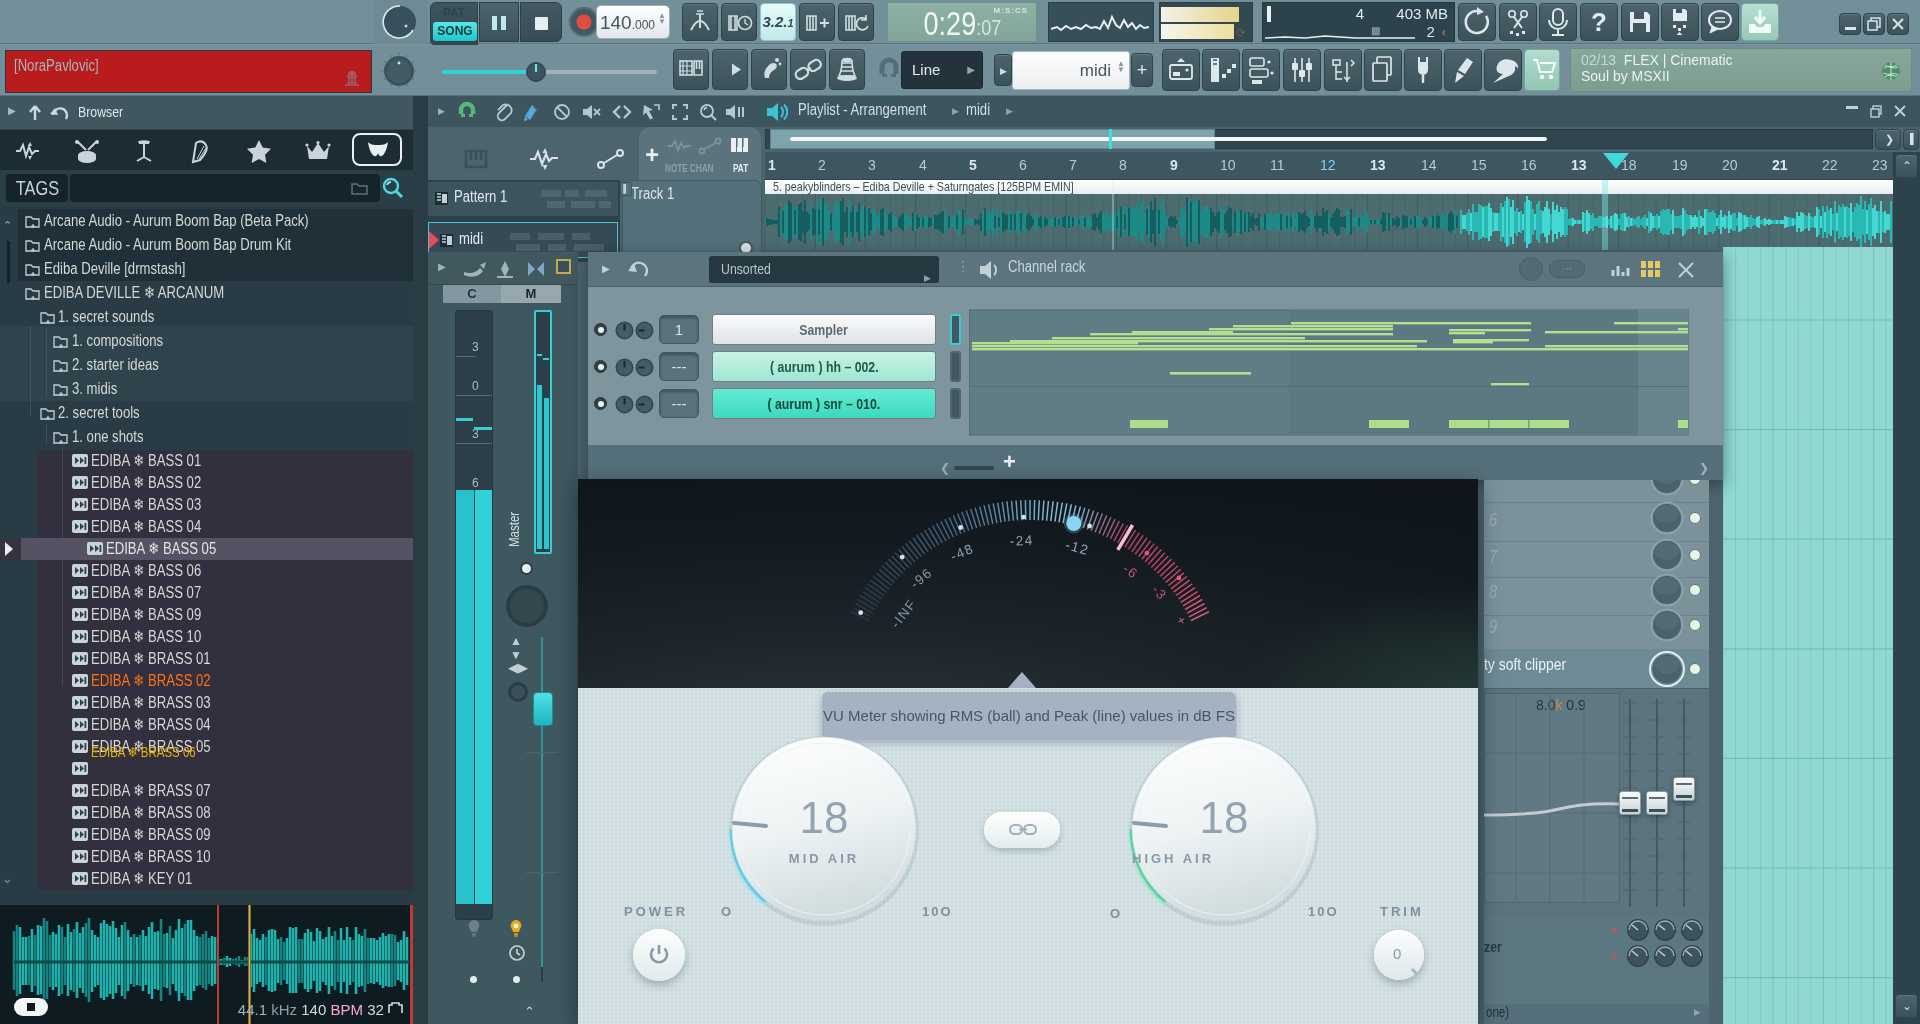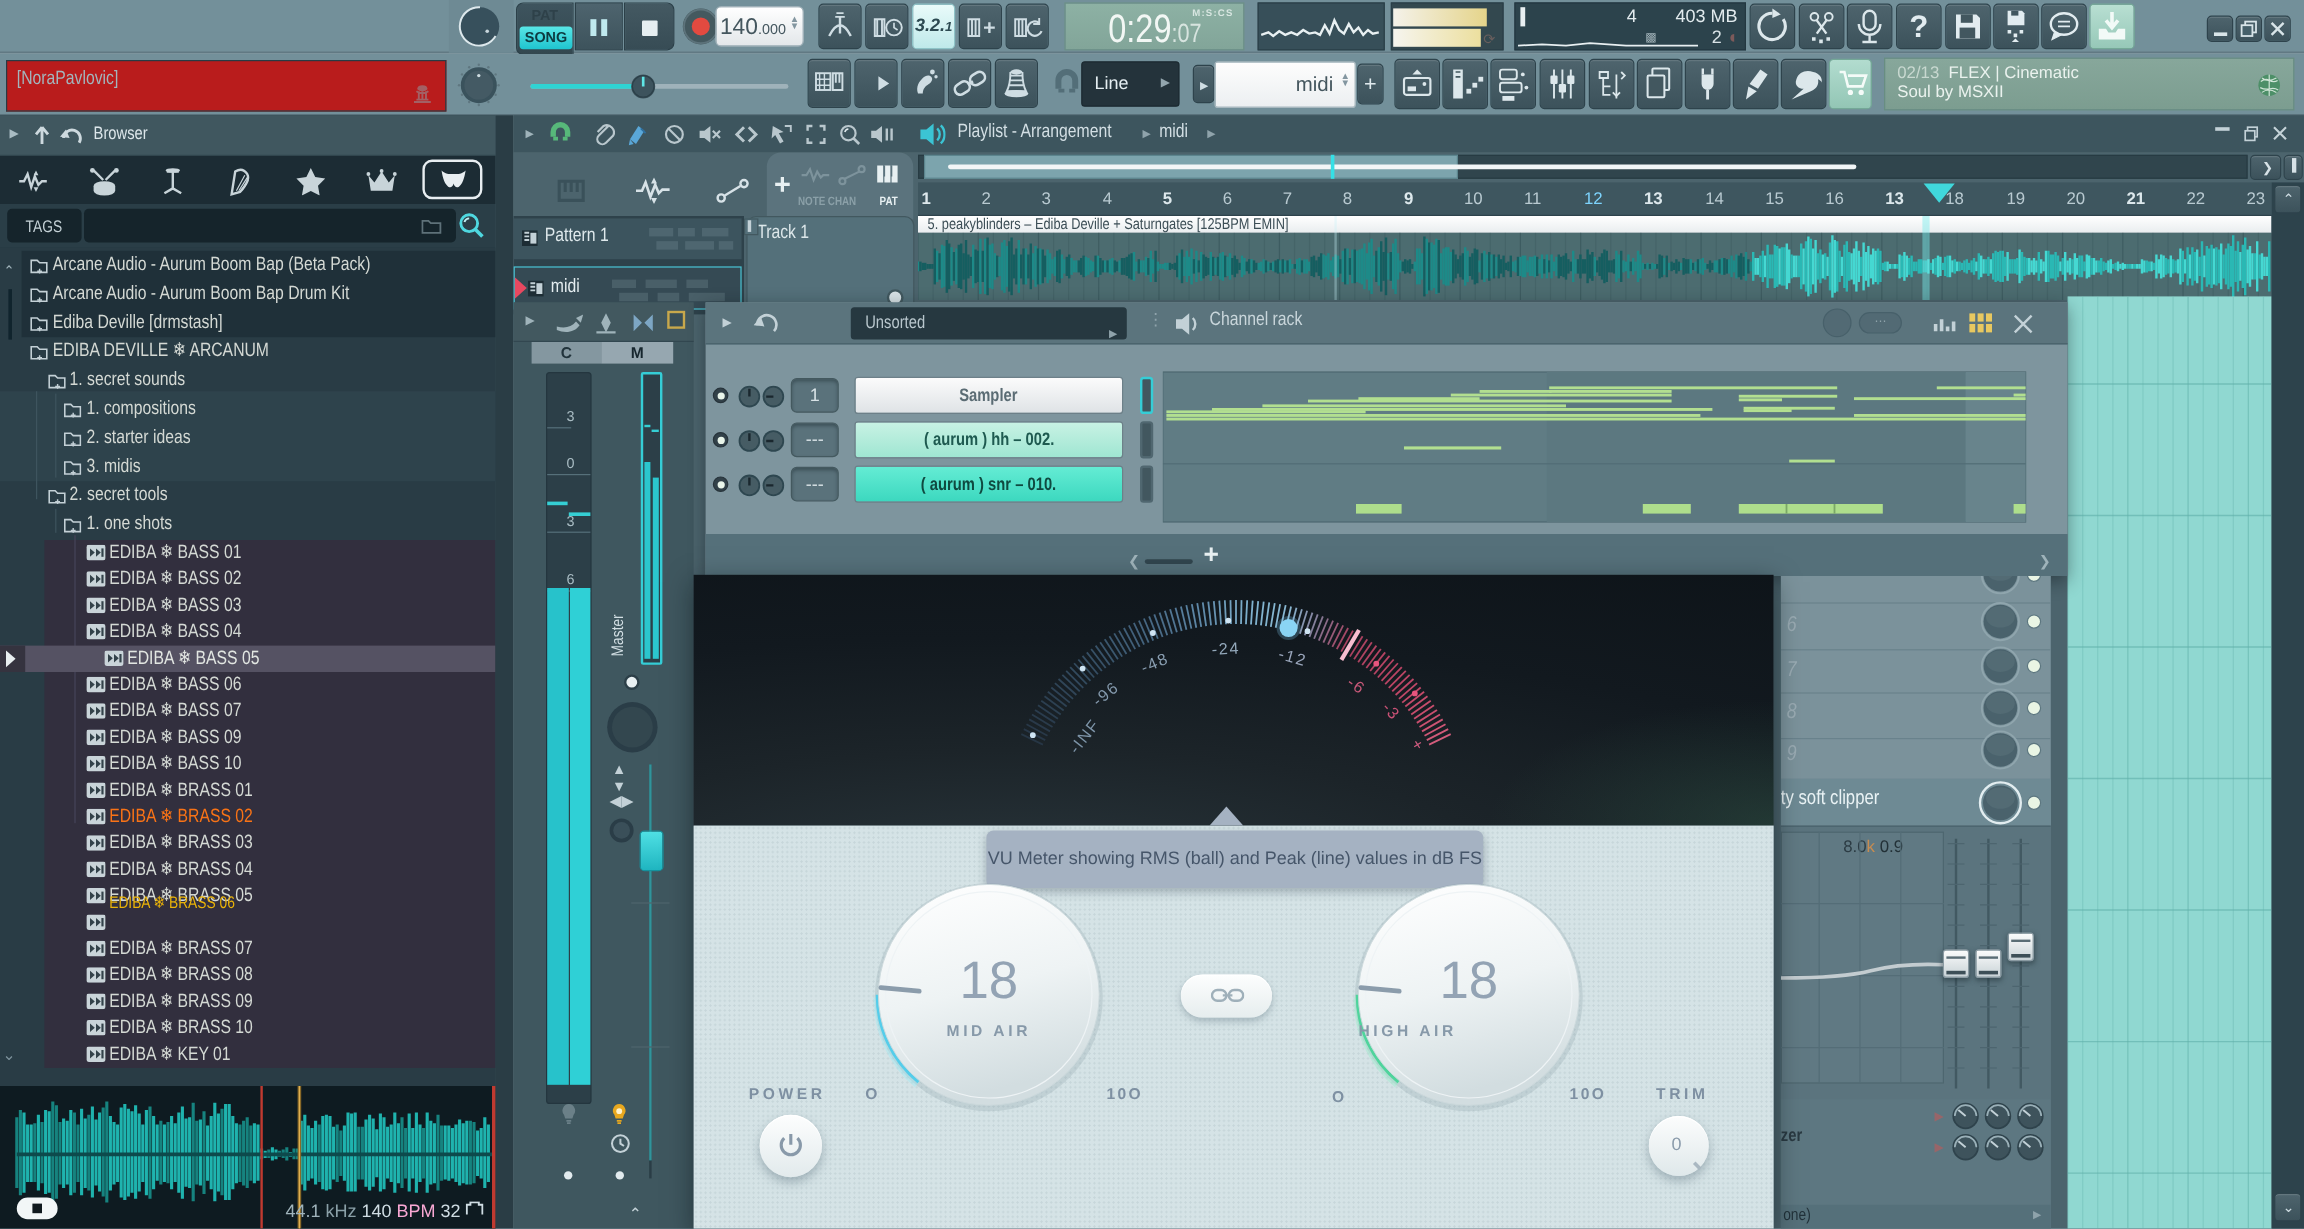--- a/index.html
+++ b/index.html
@@ -316,21 +316,21 @@
           <circle cx="14" cy="2.5" r="1.6" fill="#c8d4d9"></circle>
           <circle cx="25" cy="5" r="1.6" fill="#c8d4d9"></circle>
         </svg>
     <div style="position:absolute;left:352px;top:3px;width:50px;height:33px;border:2px solid #e8eef1;border-radius:8px"></div>
     <svg style="position:absolute;left:366px;top:10px" width="24" height="20">
           <path d="M2 2 c0 0 1 8 4 12 c2 3 5 3 6 -1 c1 4 4 4 6 1 c3 -4 4 -12 4 -12 c-3 3 -6 3 -10 3 c-4 0 -7 0 -10 -3 z" fill="#e8eef1"></path>
         </svg>
   </div>
 
   <div class="abs" style="left:0;top:74px;width:413px;height:36px;background:#2a3e47">
-    <div style="position:absolute;left:6px;top:4px;width:62px;height:28px;background:#15242b;border-radius:4px;color:#c4d1d6;font-size:14px;text-align:center;line-height:28px"><span class="cxc">TAGS</span></div>
+    <div style="position:absolute;left:6px;top:4px;width:62px;height:28px;background:#15242b;border-radius:4px;color:#c4d1d6;font-size:20px;text-align:center;line-height:28px"><span class="cxc">TAGS</span></div>
     <div style="position:absolute;left:70px;top:4px;width:310px;height:28px;background:#15242b;border-radius:4px"></div>
     <svg style="position:absolute;right:44px;top:11px;opacity:.7" width="18" height="15">
           <path d="M1 3 h5 l2 2 h8 v8 h-15 z" fill="none" stroke="#7d929b" stroke-width="1.5"></path>
         </svg>
     <svg style="position:absolute;right:8px;top:6px" width="24" height="24">
           <circle cx="10" cy="10" r="7" stroke="#4fd8e0" stroke-width="2.4" fill="none"></circle>
           <line x1="15" y1="15" x2="21" y2="21" stroke="#4fd8e0" stroke-width="3"></line>
           <path d="M6 9 a4.5 4.5 0 0 1 4 -3" stroke="#bfeef2" stroke-width="1.6" fill="none"></path>
         </svg>
   </div>

